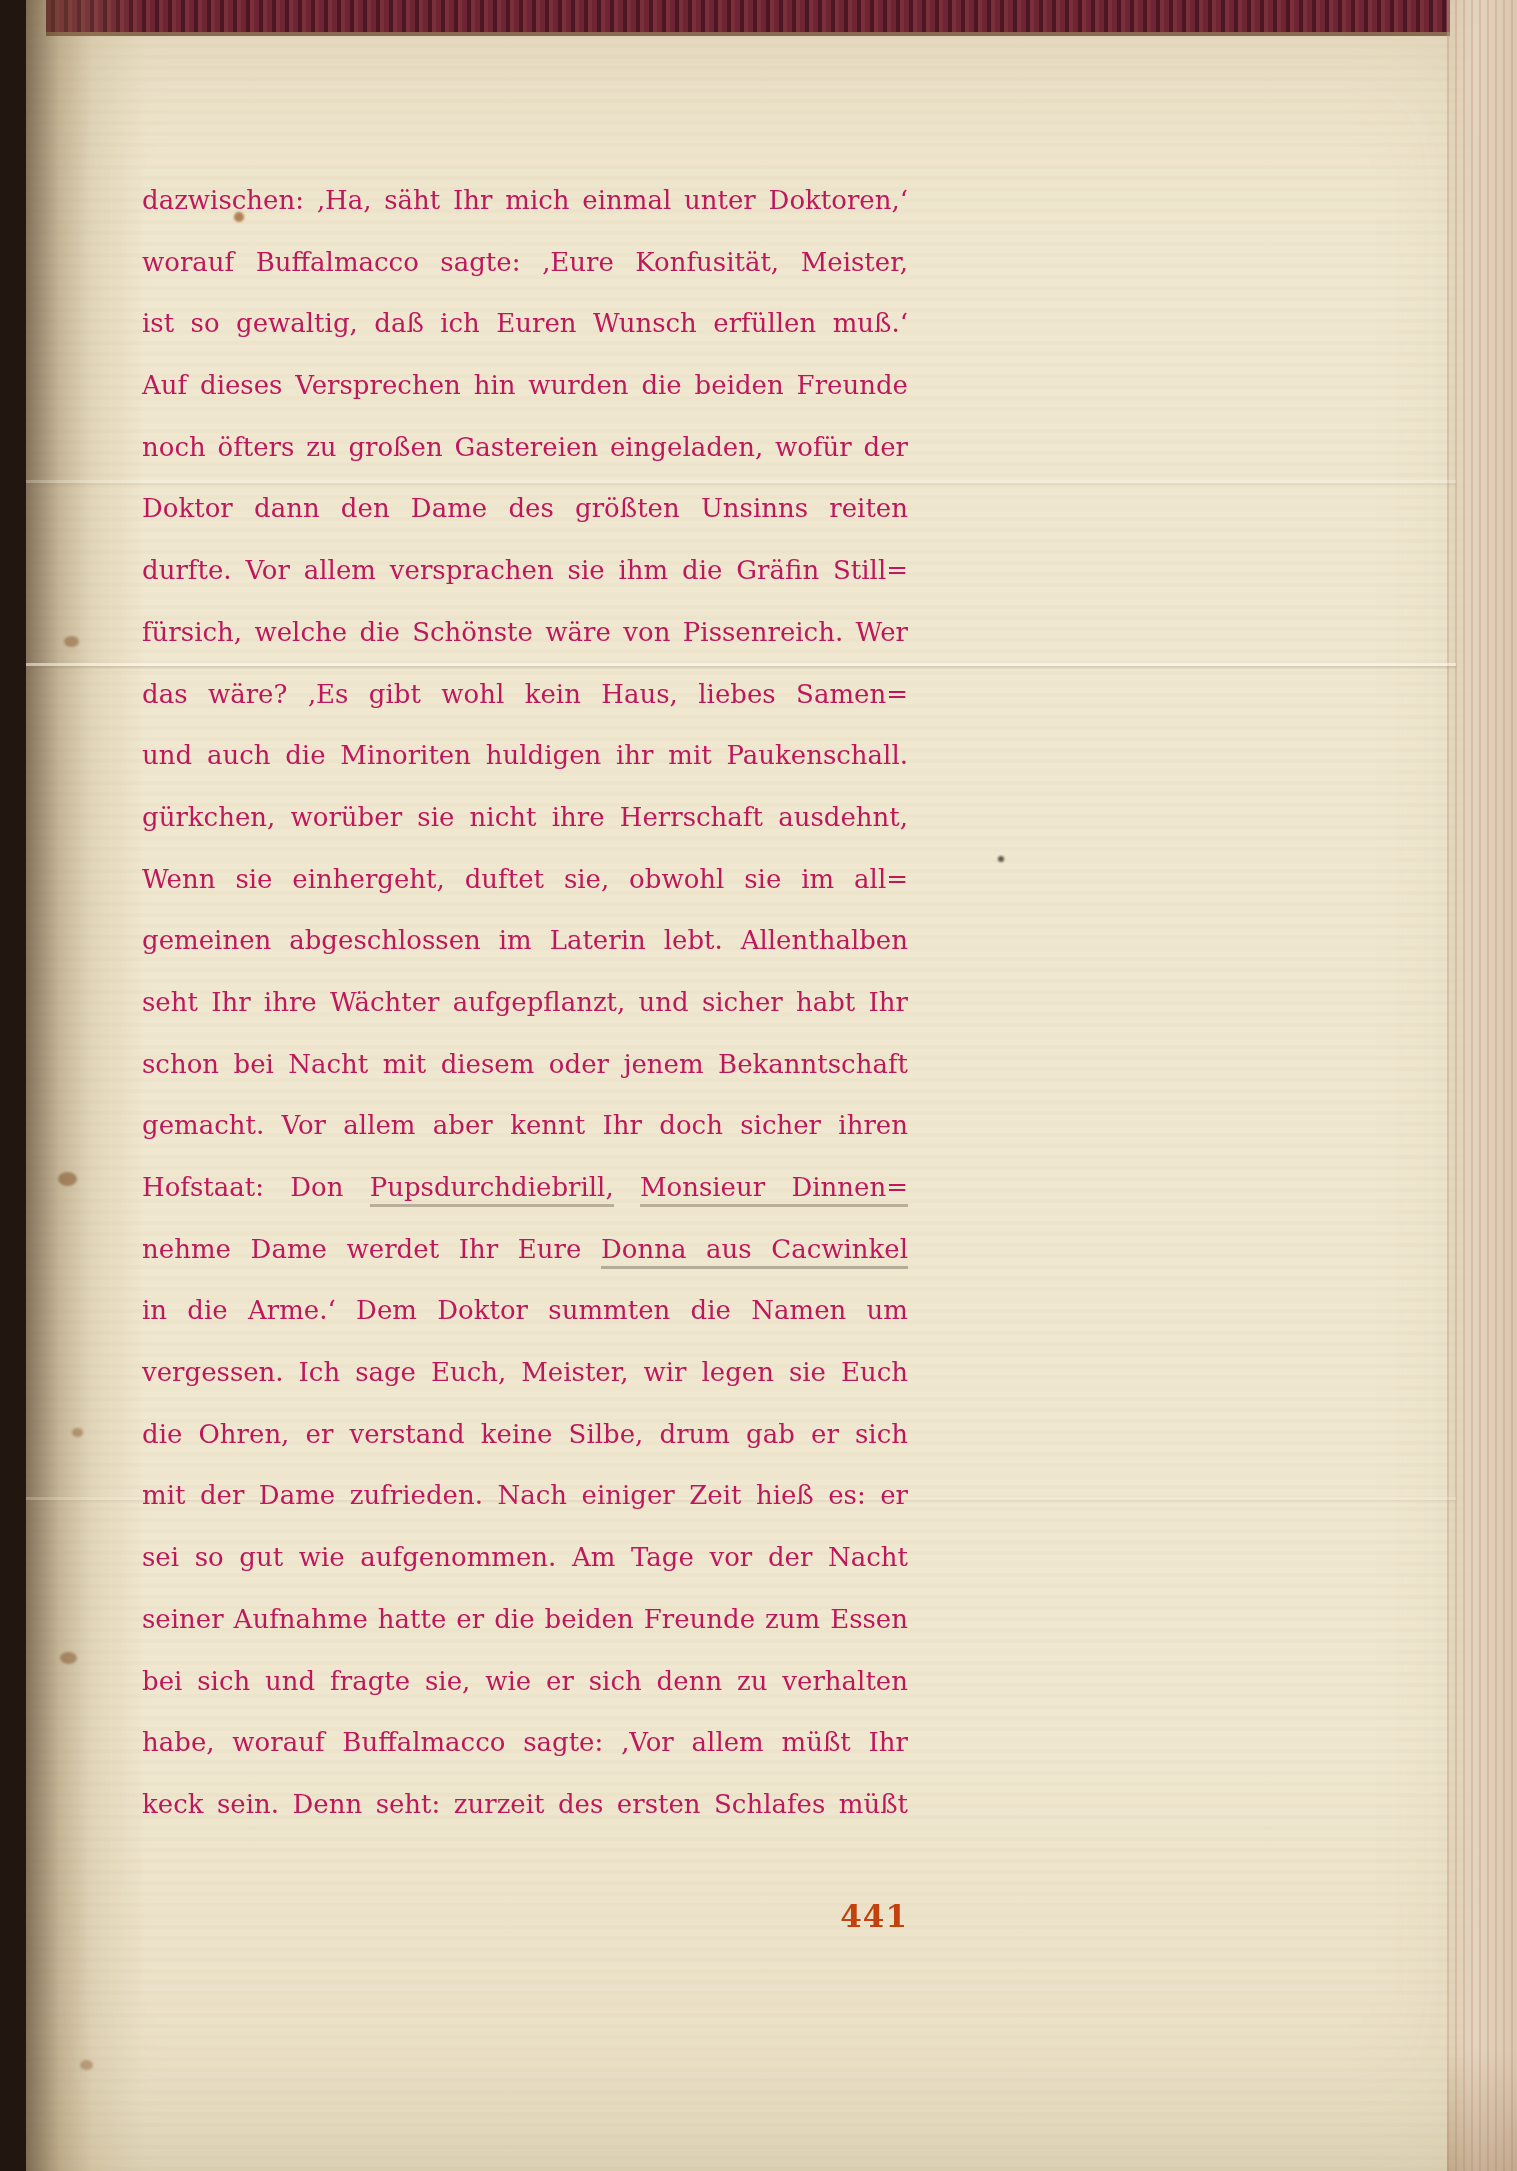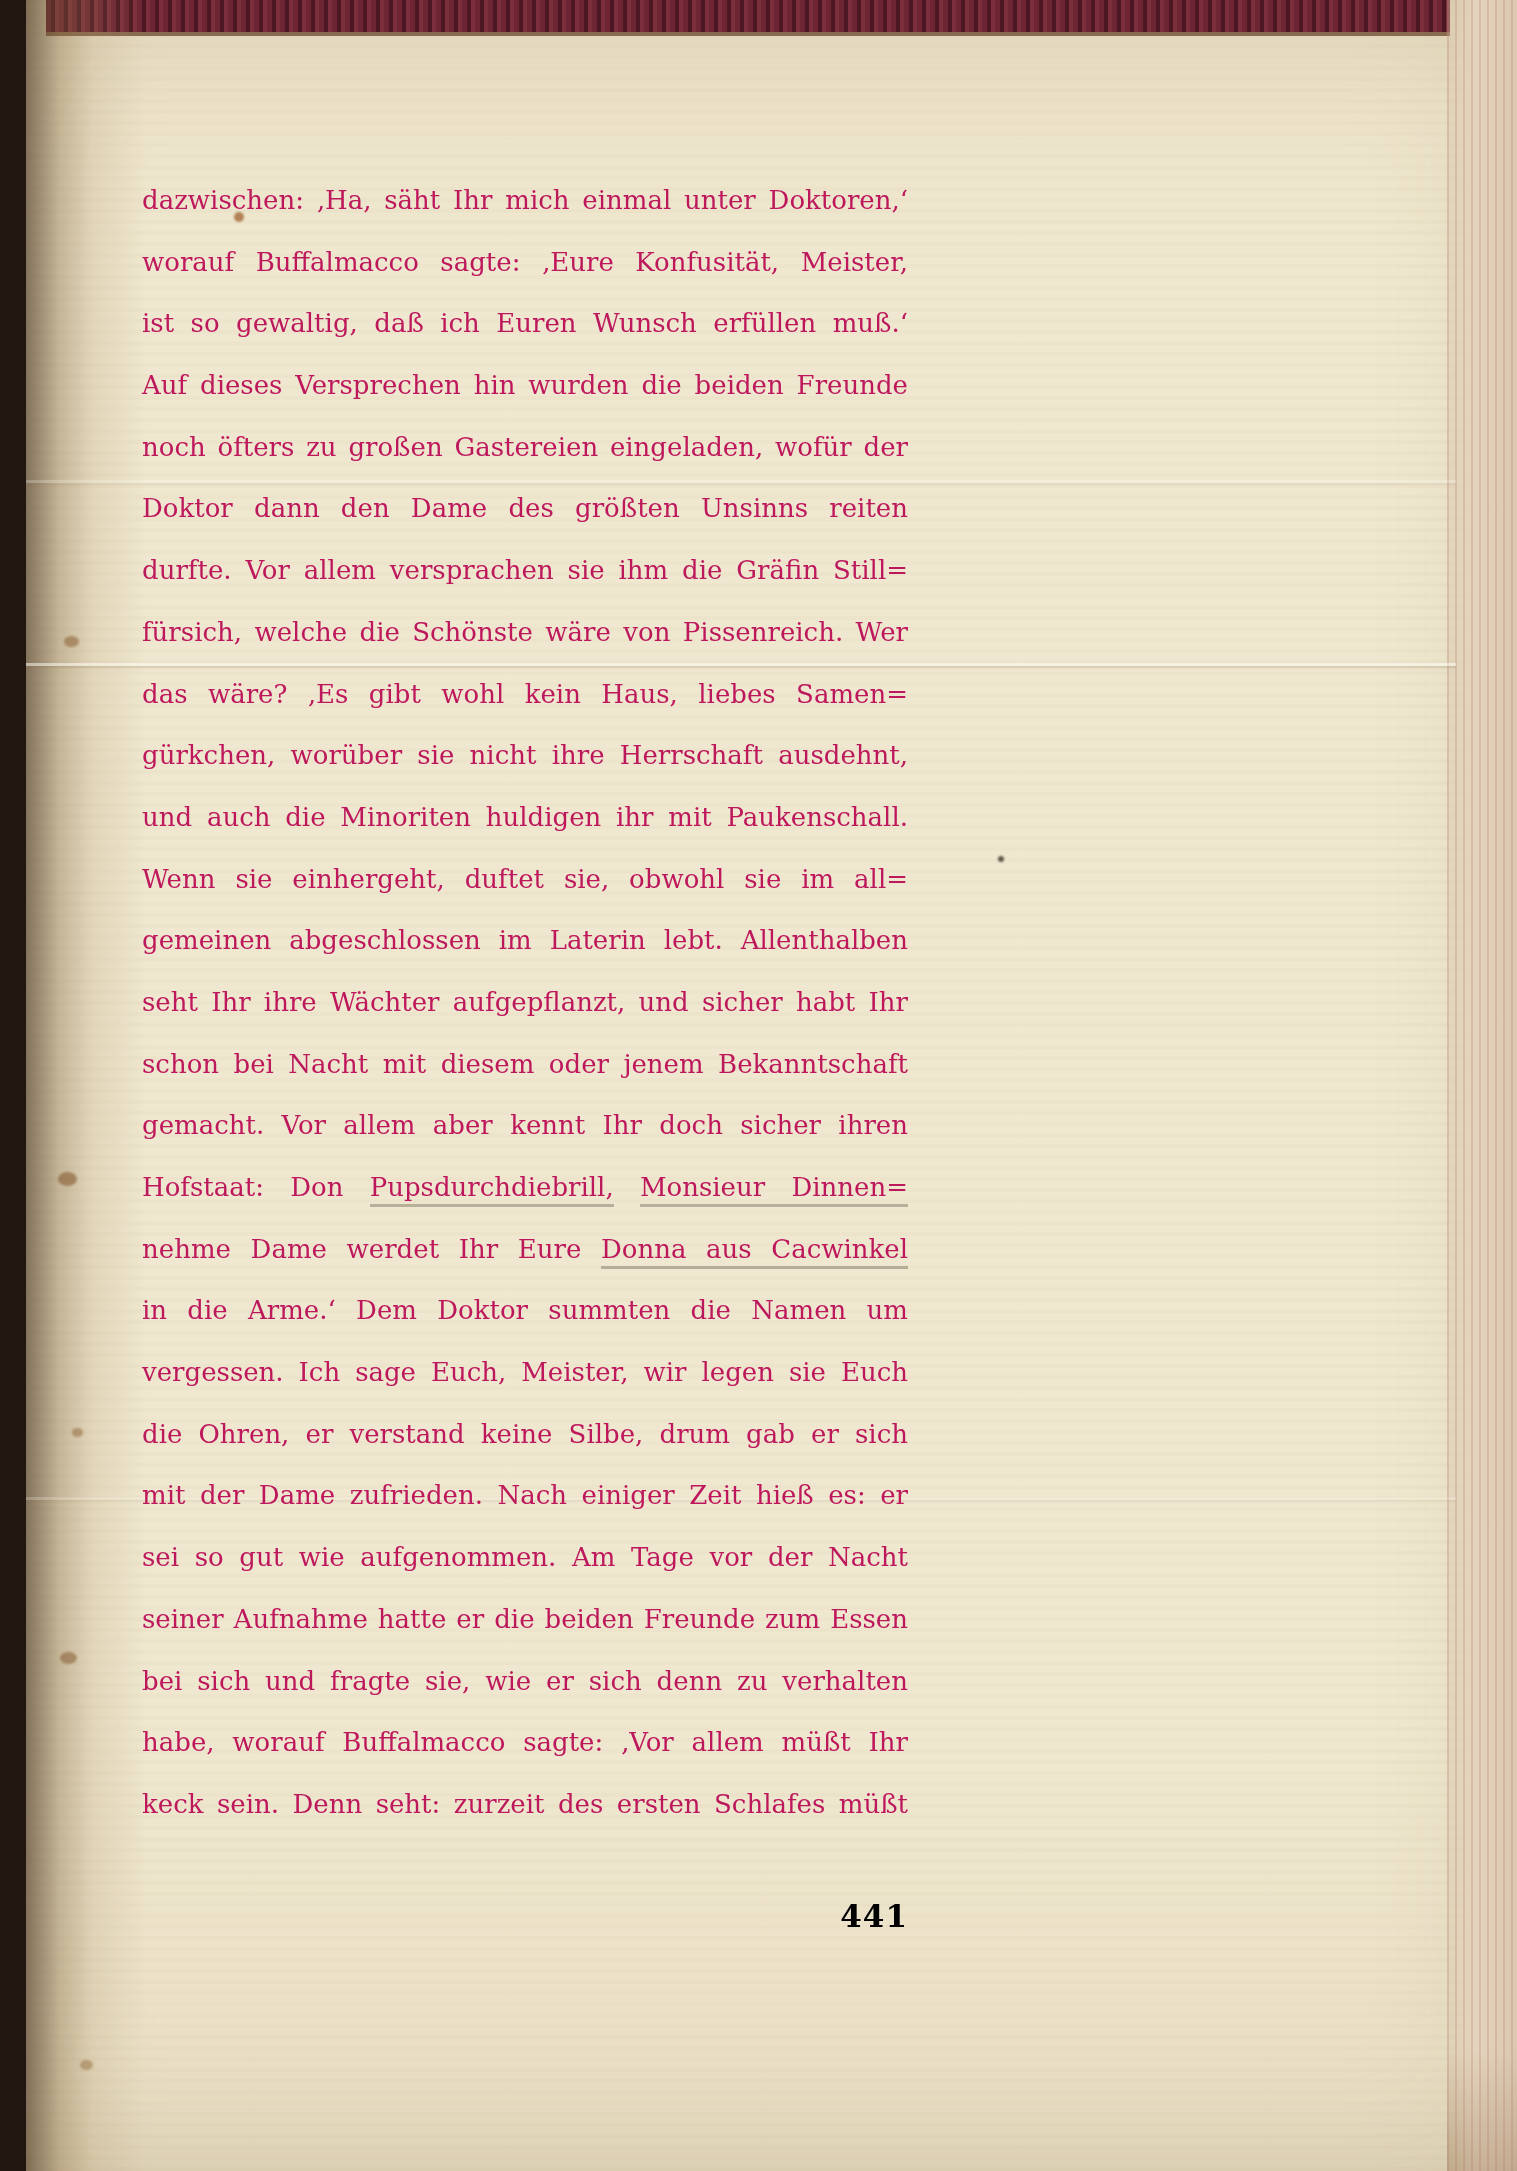--- a/index.html
+++ b/index.html
@@ -61,21 +61,21 @@
     height:61.7px;line-height:61.7px;
     text-align:justify;text-align-last:justify;
     white-space:normal;overflow:visible;
   }
   .pencil-underline{
     border-bottom:3px solid rgba(138,128,110,.55);
     padding-bottom:2px;
   }
   #page-number{
     position:absolute;left:142px;top:1898px;width:766px;
-    text-align:right;color:#000000;
+    text-align:right;color:#c2410c;
     font-size:31px;font-weight:bold;letter-spacing:1px;
   }
 </style>
 </head>
 <body>
 
 <div id="photo">
   <div id="paper-tint"></div>
 
   <div id="headband"></div>
@@ -102,22 +102,22 @@
   <div id="text-block">
       <div class="line"><span>dazwischen: ‚Ha, säht Ihr mich einmal unter Doktoren,‘</span></div>
       <div class="line"><span>worauf Buffalmacco sagte: ‚Eure Konfusität, Meister,</span></div>
       <div class="line"><span>ist so gewaltig, daß ich Euren Wunsch erfüllen muß.‘</span></div>
       <div class="line"><span>Auf dieses Versprechen hin wurden die beiden Freunde</span></div>
       <div class="line"><span>noch öfters zu großen Gastereien eingeladen, wofür der</span></div>
       <div class="line"><span>Doktor dann den Dame des größten Unsinns reiten</span></div>
       <div class="line"><span>durfte. Vor allem versprachen sie ihm die Gräfin Still=</span></div>
       <div class="line"><span>fürsich, welche die Schönste wäre von Pissenreich. Wer</span></div>
       <div class="line"><span>das wäre? ‚Es gibt wohl kein Haus, liebes Samen=</span></div>
+      <div class="line"><span>und auch die Minoriten huldigen ihr mit Paukenschall.</span></div>
       <div class="line"><span>gürkchen, worüber sie nicht ihre Herrschaft ausdehnt,</span></div>
-      <div class="line"><span>und auch die Minoriten huldigen ihr mit Paukenschall.</span></div>
       <div class="line"><span>Wenn sie einhergeht, duftet sie, obwohl sie im all=</span></div>
       <div class="line"><span>gemeinen abgeschlossen im Laterin lebt. Allenthalben</span></div>
       <div class="line"><span>seht Ihr ihre Wächter aufgepflanzt, und sicher habt Ihr</span></div>
       <div class="line"><span>schon bei Nacht mit diesem oder jenem Bekanntschaft</span></div>
       <div class="line"><span>gemacht. Vor allem aber kennt Ihr doch sicher ihren</span></div>
       <div class="line"><span>Hofstaat: Don </span><span class="pencil-underline">Pupsdurchdiebrill,</span><span> </span><span class="pencil-underline">Monsieur Dinnen=</span></div>
       <div class="line"><span>nehme Dame werdet Ihr Eure </span><span class="pencil-underline">Donna aus Cacwinkel</span></div>
       <div class="line"><span>in die Arme.‘ Dem Doktor summten die Namen um</span></div>
       <div class="line"><span>vergessen. Ich sage Euch, Meister, wir legen sie Euch</span></div>
       <div class="line"><span>die Ohren, er verstand keine Silbe, drum gab er sich</span></div>

